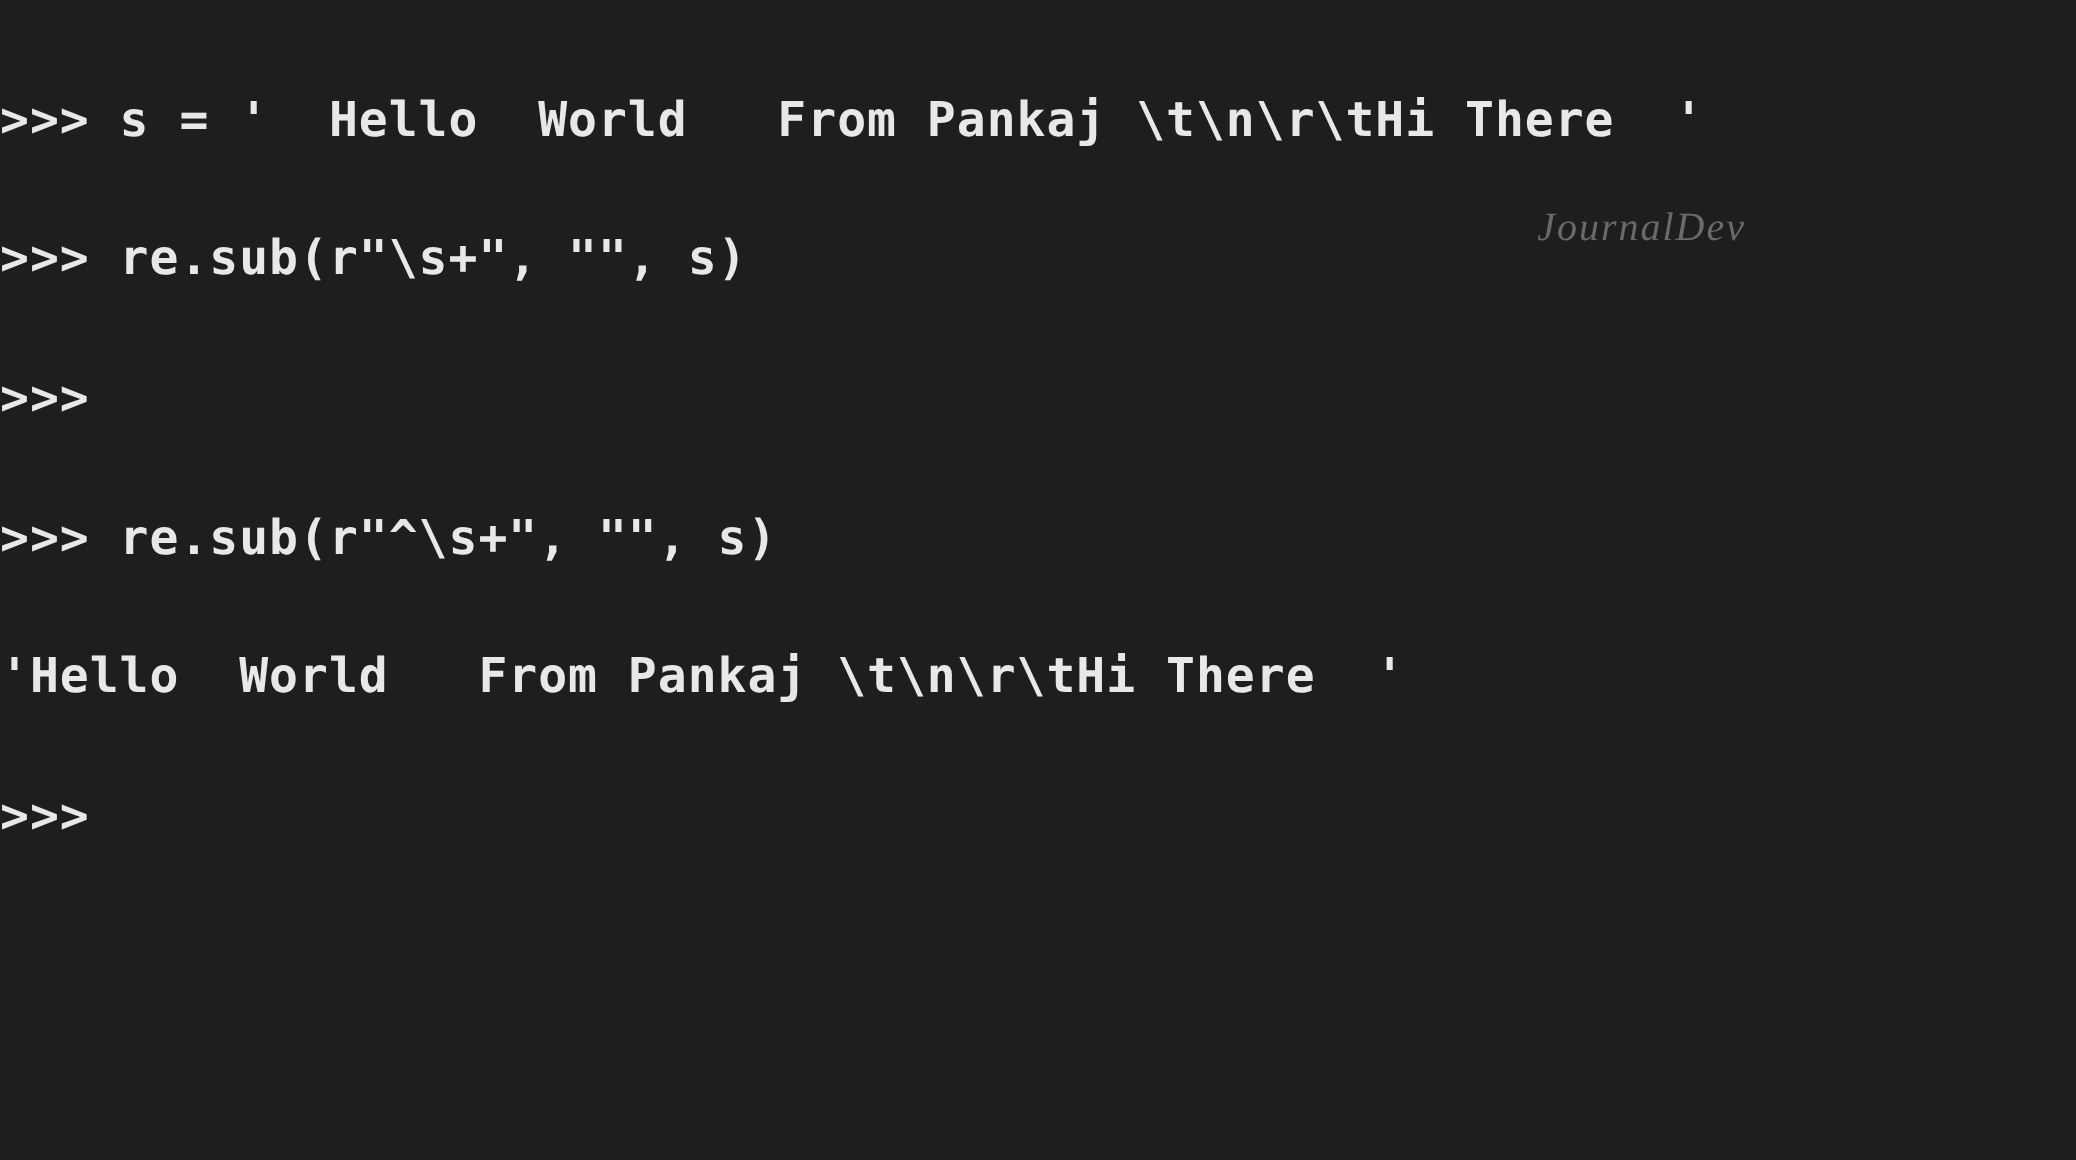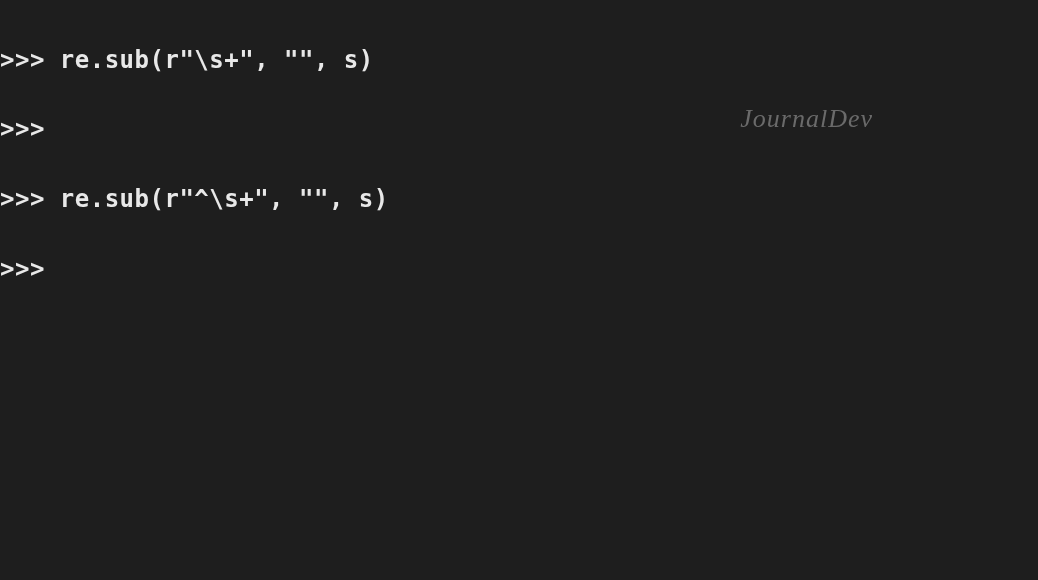--- a/index.html
+++ b/index.html
@@ -25,35 +25,37 @@
       white-space: pre;
     }
     .line {
       display: block;
     }
     .watermark {
       position: absolute;
       top: 100px;
       right: 165px;
       font-family: cursive;
-      font-size: 26px;
+      font-size: 20px;
       font-weight: 300;
       color: #6a6a6a;
       font-style: italic;
       pointer-events: none;
       letter-spacing: 1px;
     }
   </style>
 </head>
 <body>
 
 <div class="terminal">
+<span class="line">&gt;&gt;&gt; s = '  Hello  World   From Pankaj \t\n\r\tHi There  '</span>
 <span class="line">&gt;&gt;&gt; re.sub(r"\s+", "", s)</span>
 <span class="line">&gt;&gt;&gt; </span>
 <span class="line">&gt;&gt;&gt; re.sub(r"^\s+", "", s)</span>
+<span class="line">'Hello  World   From Pankaj \t\n\r\tHi There  '</span>
 <span class="line">&gt;&gt;&gt; </span>
 
 
 
 
 
 
 
 </div>
 

